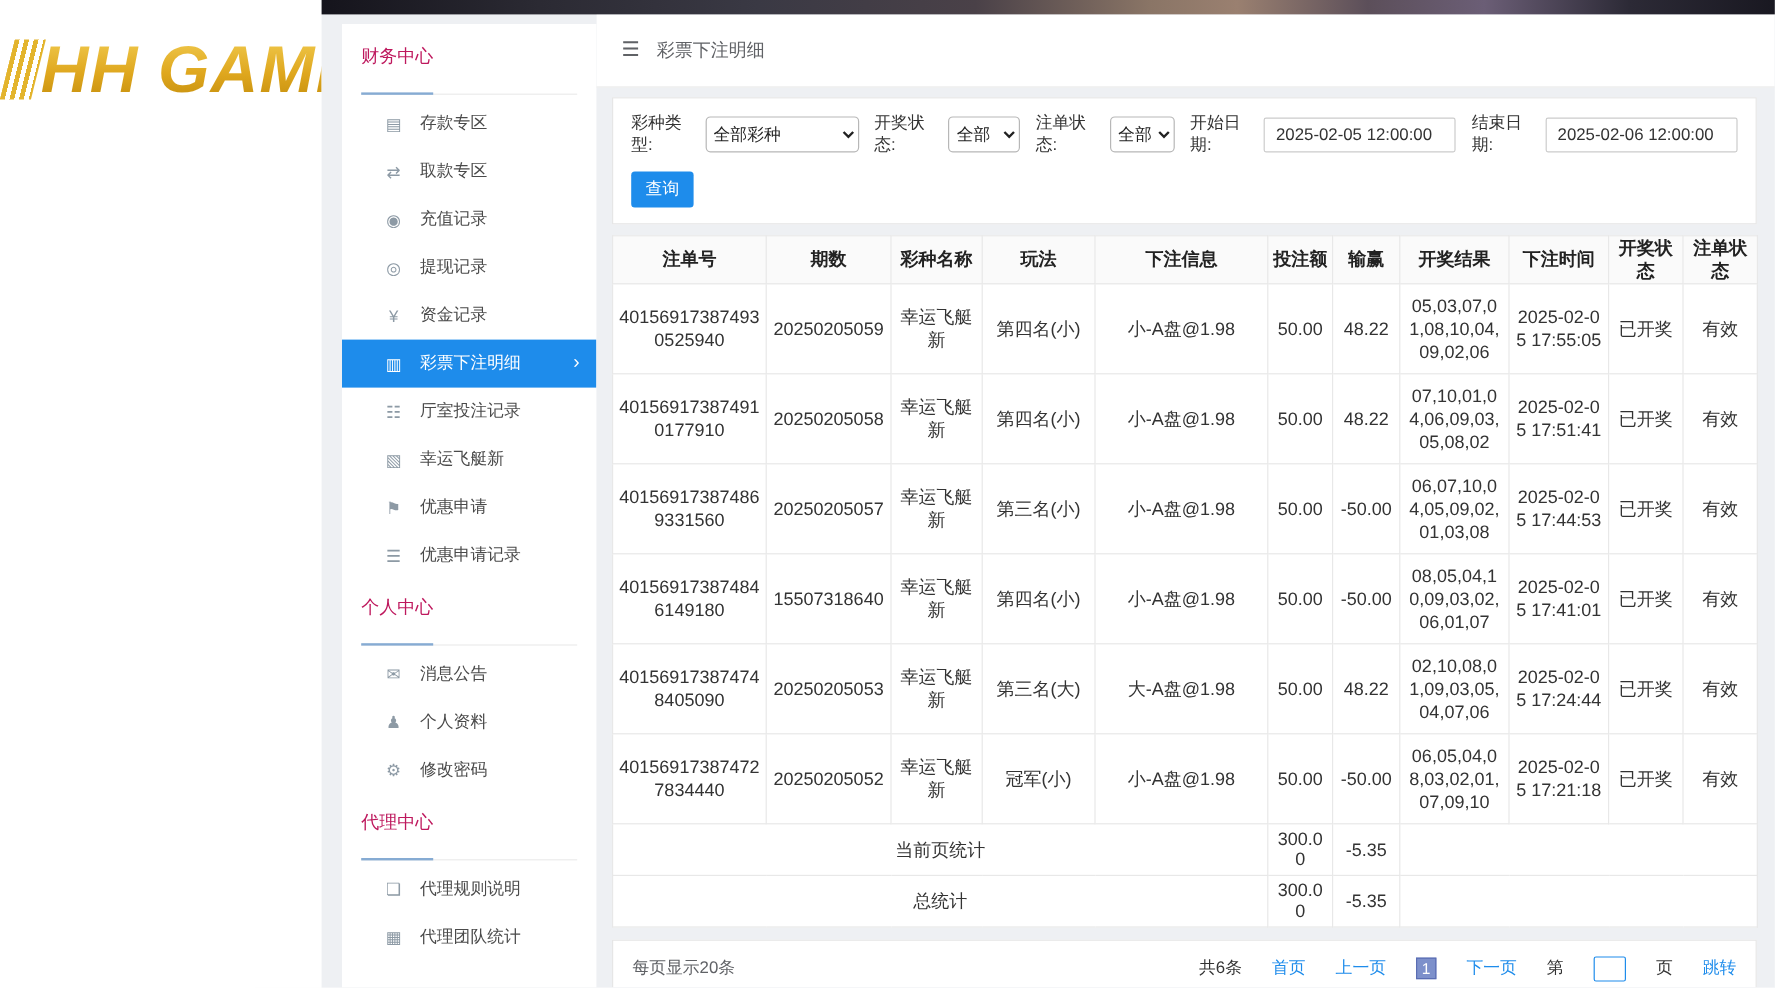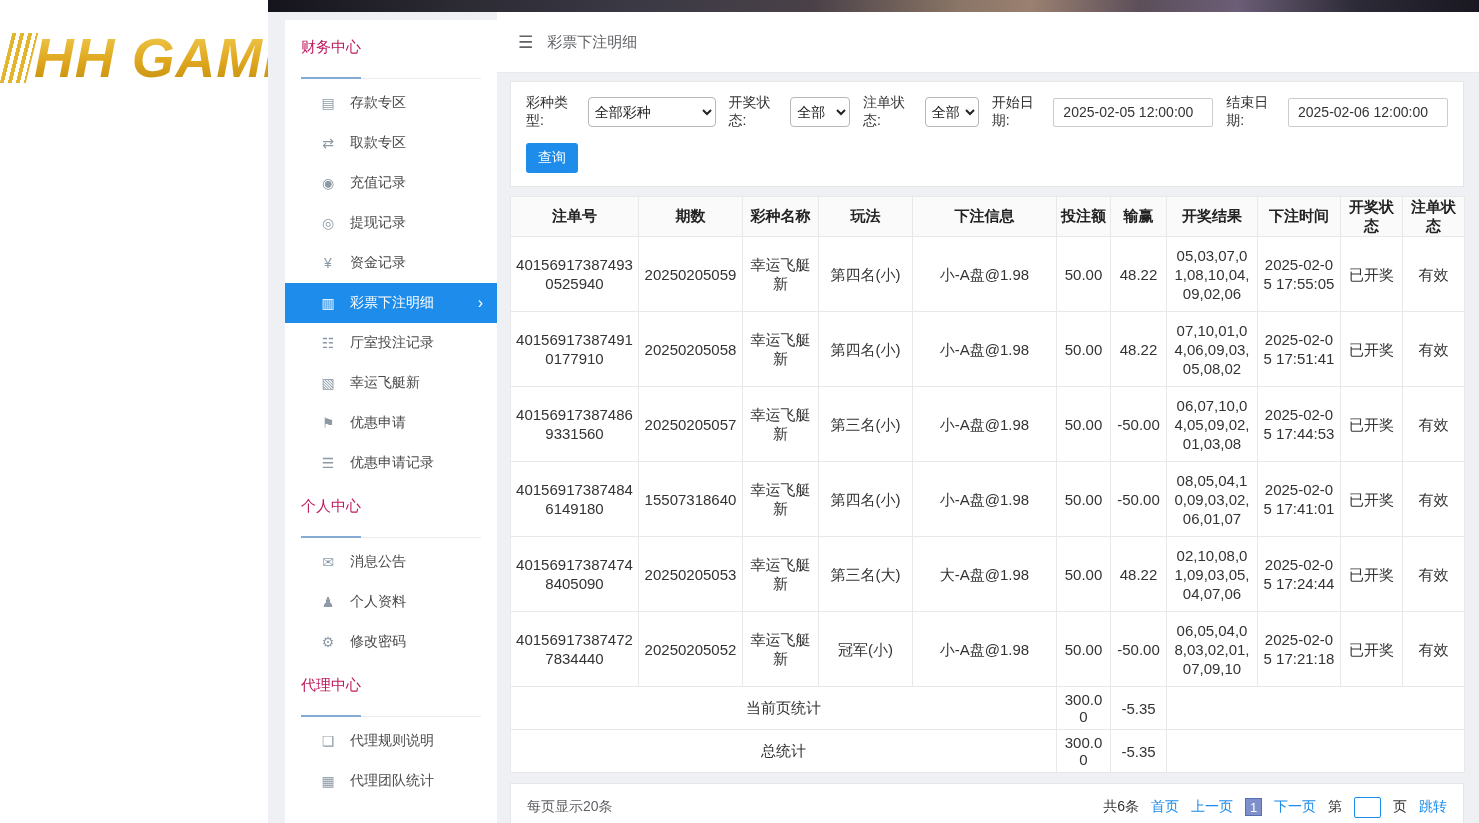--- a/index.html
+++ b/index.html
@@ -67,21 +67,21 @@
   table { width:100%; border-collapse:collapse; table-layout:fixed; }
   th,td { border:1px solid #e8e8e8; text-align:center; font-size:15px; color:#333; word-break:break-all; }
   th { height:40px; background:#fafafa; font-weight:bold; color:#222; padding:0 1px; }
   tr.data td { height:75px; padding:6px 5px; line-height:19px; }
   tr.summary td { height:37px; padding:4px 5px; }
 
   
   .pager { margin-top:10px; flex:none; height:48px; background:#fff; border:1px solid #e6e6e6;
     display:flex; align-items:center; justify-content:space-between; padding:0 16px; font-size:14px; color:#606266; }
   .pager-right { display:flex; align-items:center; color:#333; }
-  .pager-right > * { margin-left:12px; }
+  .pager-right > * { margin-left:25px; }
   .pager a { color:#1e8ceb; text-decoration:none; cursor:pointer; }
   .cur { display:inline-block; min-width:17px; height:18px; line-height:18px; text-align:center;
     background:#7d90cb; border:1px solid #5a6db3; color:#fff; font-size:13px; cursor:pointer; }
   .jump-input { width:27px; height:21px; border:1px solid #1e8ceb; border-radius:2px; }
 </style>
 </head>
 <body>
 
 <div class="left-pane">
   <div class="logo">

